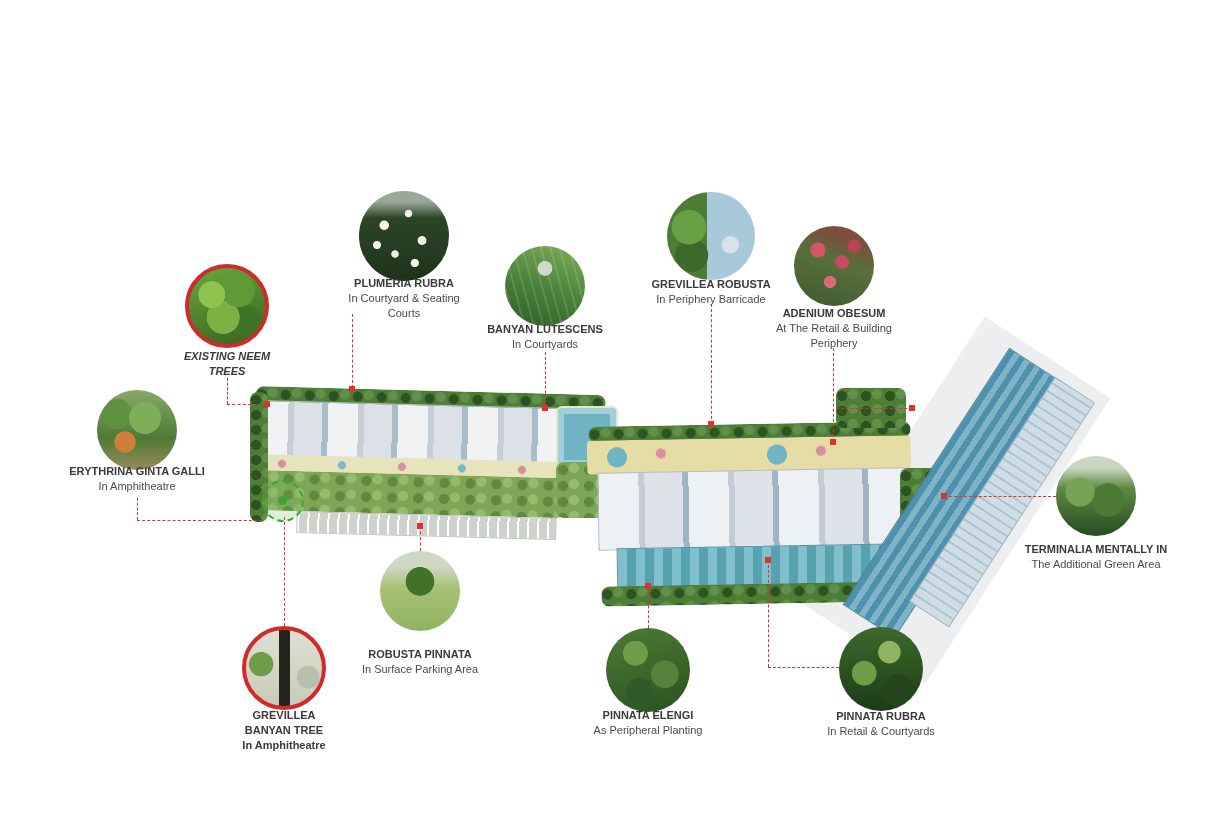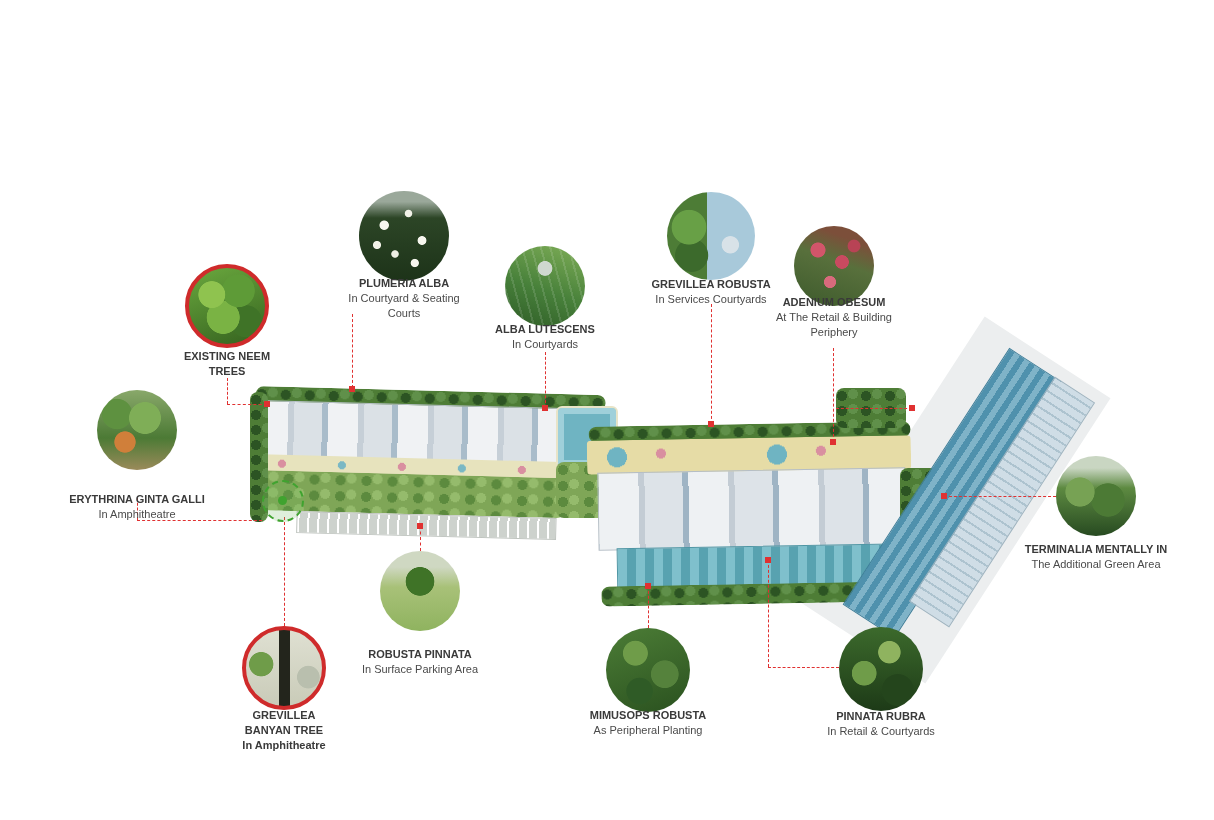--- a/index.html
+++ b/index.html
@@ -193,60 +193,60 @@
   </div>
 
   <div class="amphi">
     <div class="amphi-dot"></div>
   </div>
 
   <div class="trees">
 
     <div>
       <div class="photo hl ph-neem" style="left:185px;top:264px;width:84px;height:84px;"></div>
-      <div class="label" style="left:182px;top:349px;width:90px;">
+      <div class="label" style="left:182px;top:349px;width:90px;font-style:italic;">
         <div class="tname">EXISTING NEEM TREES</div>
       </div>
     </div>
 
     <div>
       <div class="photo ph-plumeria-alba" style="left:359px;top:191px;width:90px;height:90px;"></div>
       <div class="label" style="left:339px;top:276px;width:130px;">
-        <div class="tname">PLUMERIA ALBA</div>
+        <div class="tname">PLUMERIA RUBRA</div>
         <div class="tloc">In Courtyard &amp; Seating Courts</div>
       </div>
     </div>
 
     <div>
       <div class="photo ph-areca" style="left:505px;top:246px;width:80px;height:80px;"></div>
       <div class="label" style="left:478px;top:322px;width:134px;">
-        <div class="tname">ALBA LUTESCENS</div>
+        <div class="tname">BANYAN LUTESCENS</div>
         <div class="tloc">In Courtyards</div>
       </div>
     </div>
 
     <div>
       <div class="photo ph-grevillea" style="left:667px;top:192px;width:88px;height:88px;"></div>
       <div class="label" style="left:631px;top:277px;width:160px;">
         <div class="tname">GREVILLEA ROBUSTA</div>
-        <div class="tloc">In Services Courtyards</div>
+        <div class="tloc">In Periphery Barricade</div>
       </div>
     </div>
 
     <div>
       <div class="photo ph-adenium" style="left:794px;top:226px;width:80px;height:80px;"></div>
-      <div class="label" style="left:754px;top:295px;width:160px;">
+      <div class="label" style="left:754px;top:306px;width:160px;">
         <div class="tname">ADENIUM OBESUM</div>
         <div class="tloc">At The Retail &amp; Building Periphery</div>
       </div>
     </div>
 
     <div>
       <div class="photo ph-erythrina" style="left:97px;top:390px;width:80px;height:80px;"></div>
-      <div class="label" style="left:47px;top:492px;width:180px;">
+      <div class="label" style="left:47px;top:464px;width:180px;">
         <div class="tname">ERYTHRINA GINTA GALLI</div>
         <div class="tloc">In Amphitheatre</div>
       </div>
     </div>
 
     <div>
       <div class="photo ph-terminalia" style="left:1056px;top:456px;width:80px;height:80px;"></div>
       <div class="label" style="left:1006px;top:542px;width:180px;">
         <div class="tname">TERMINALIA MENTALLY IN</div>
         <div class="tloc">The Additional Green Area</div>
@@ -265,21 +265,21 @@
       <div class="photo ph-pongamia" style="left:380px;top:551px;width:80px;height:80px;"></div>
       <div class="label" style="left:340px;top:647px;width:160px;">
         <div class="tname">ROBUSTA PINNATA</div>
         <div class="tloc">In Surface Parking Area</div>
       </div>
     </div>
 
     <div>
       <div class="photo ph-mimusops" style="left:606px;top:628px;width:84px;height:84px;"></div>
       <div class="label" style="left:563px;top:708px;width:170px;">
-        <div class="tname">MIMUSOPS ROBUSTA</div>
+        <div class="tname">PINNATA ELENGI</div>
         <div class="tloc">As Peripheral Planting</div>
       </div>
     </div>
 
     <div>
       <div class="photo ph-plumeria-rubra" style="left:839px;top:627px;width:84px;height:84px;"></div>
       <div class="label" style="left:801px;top:709px;width:160px;">
         <div class="tname">PINNATA RUBRA</div>
         <div class="tloc">In Retail &amp; Courtyards</div>
       </div>

